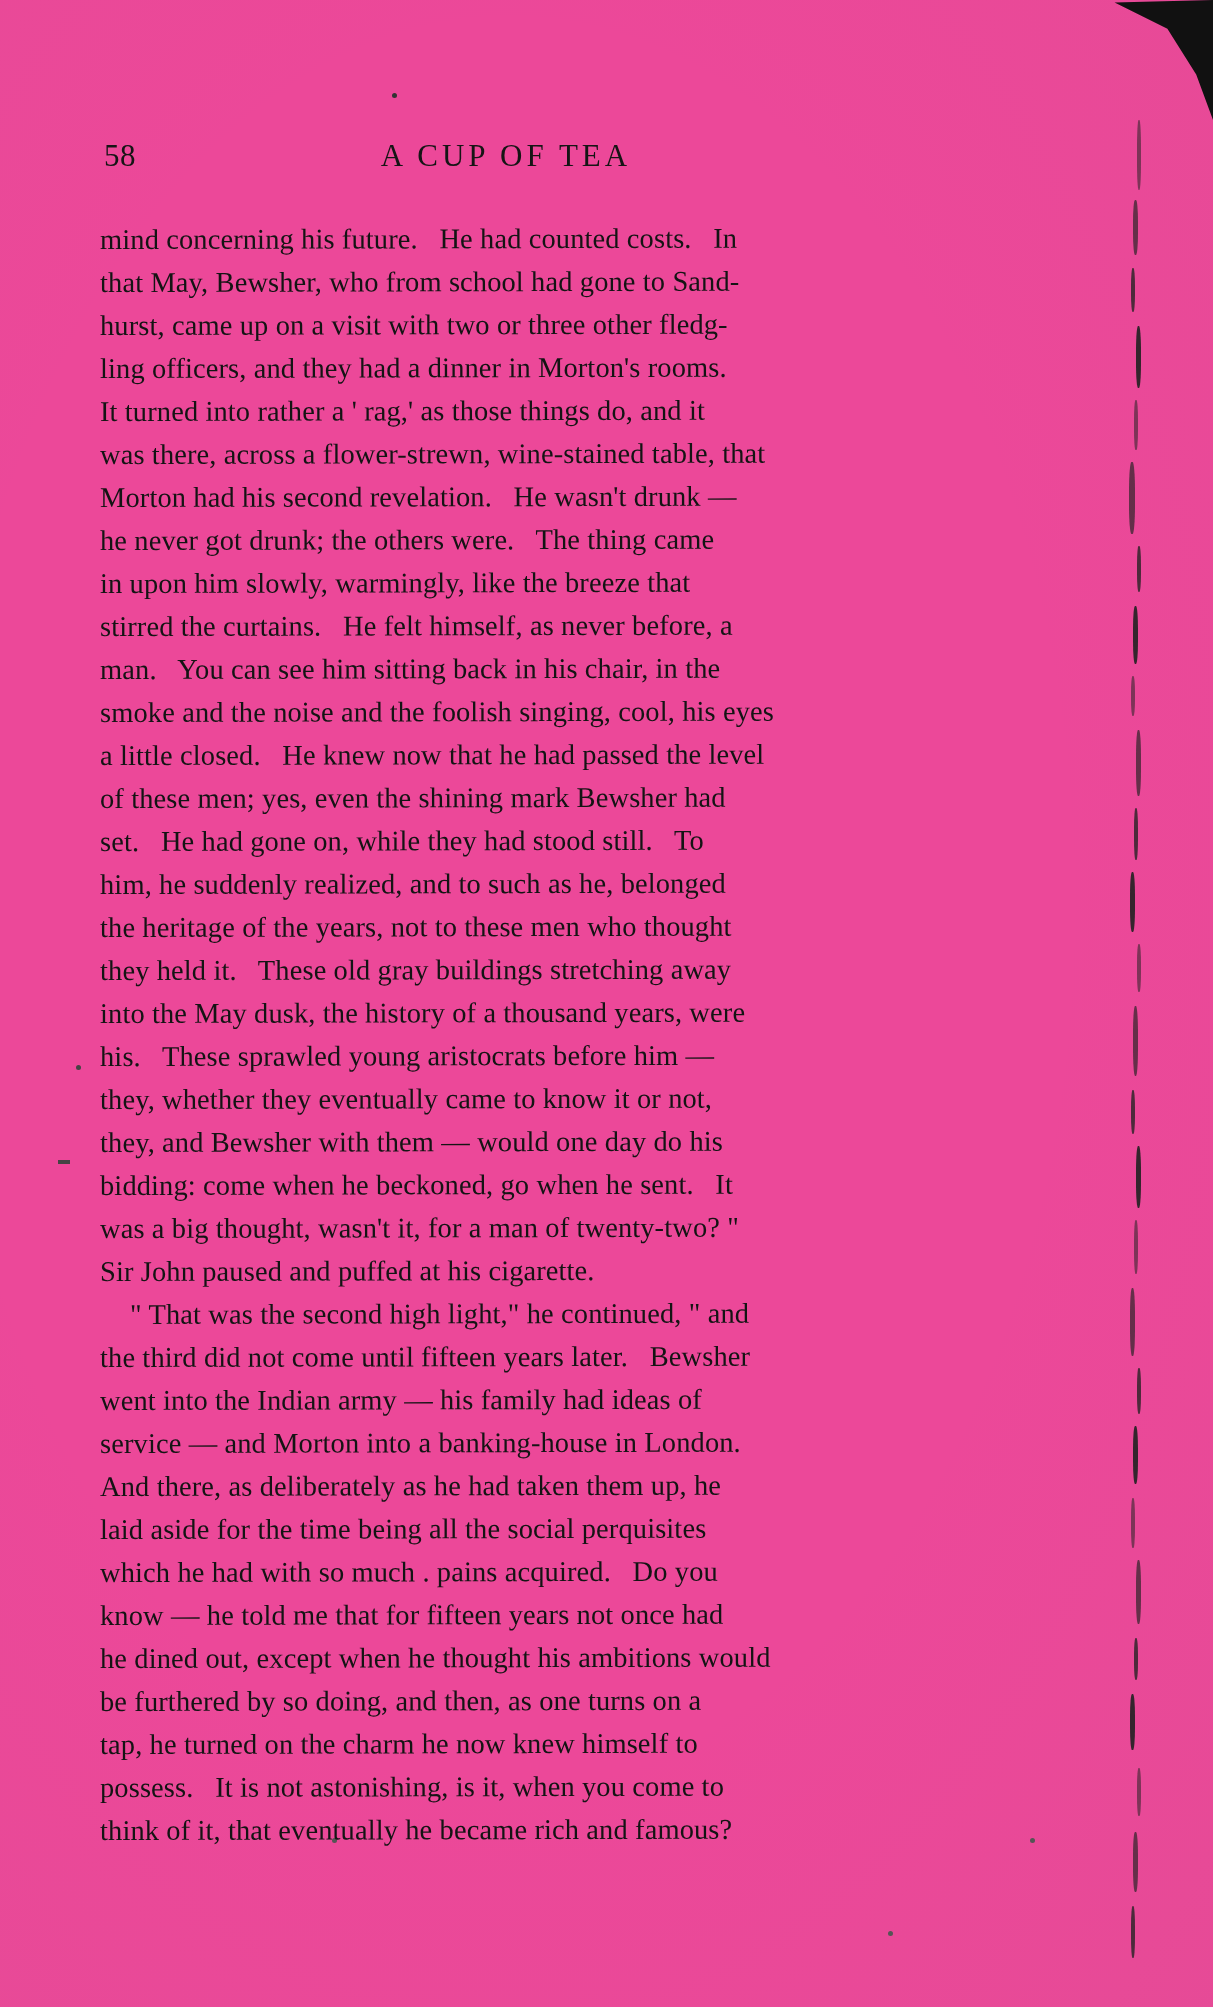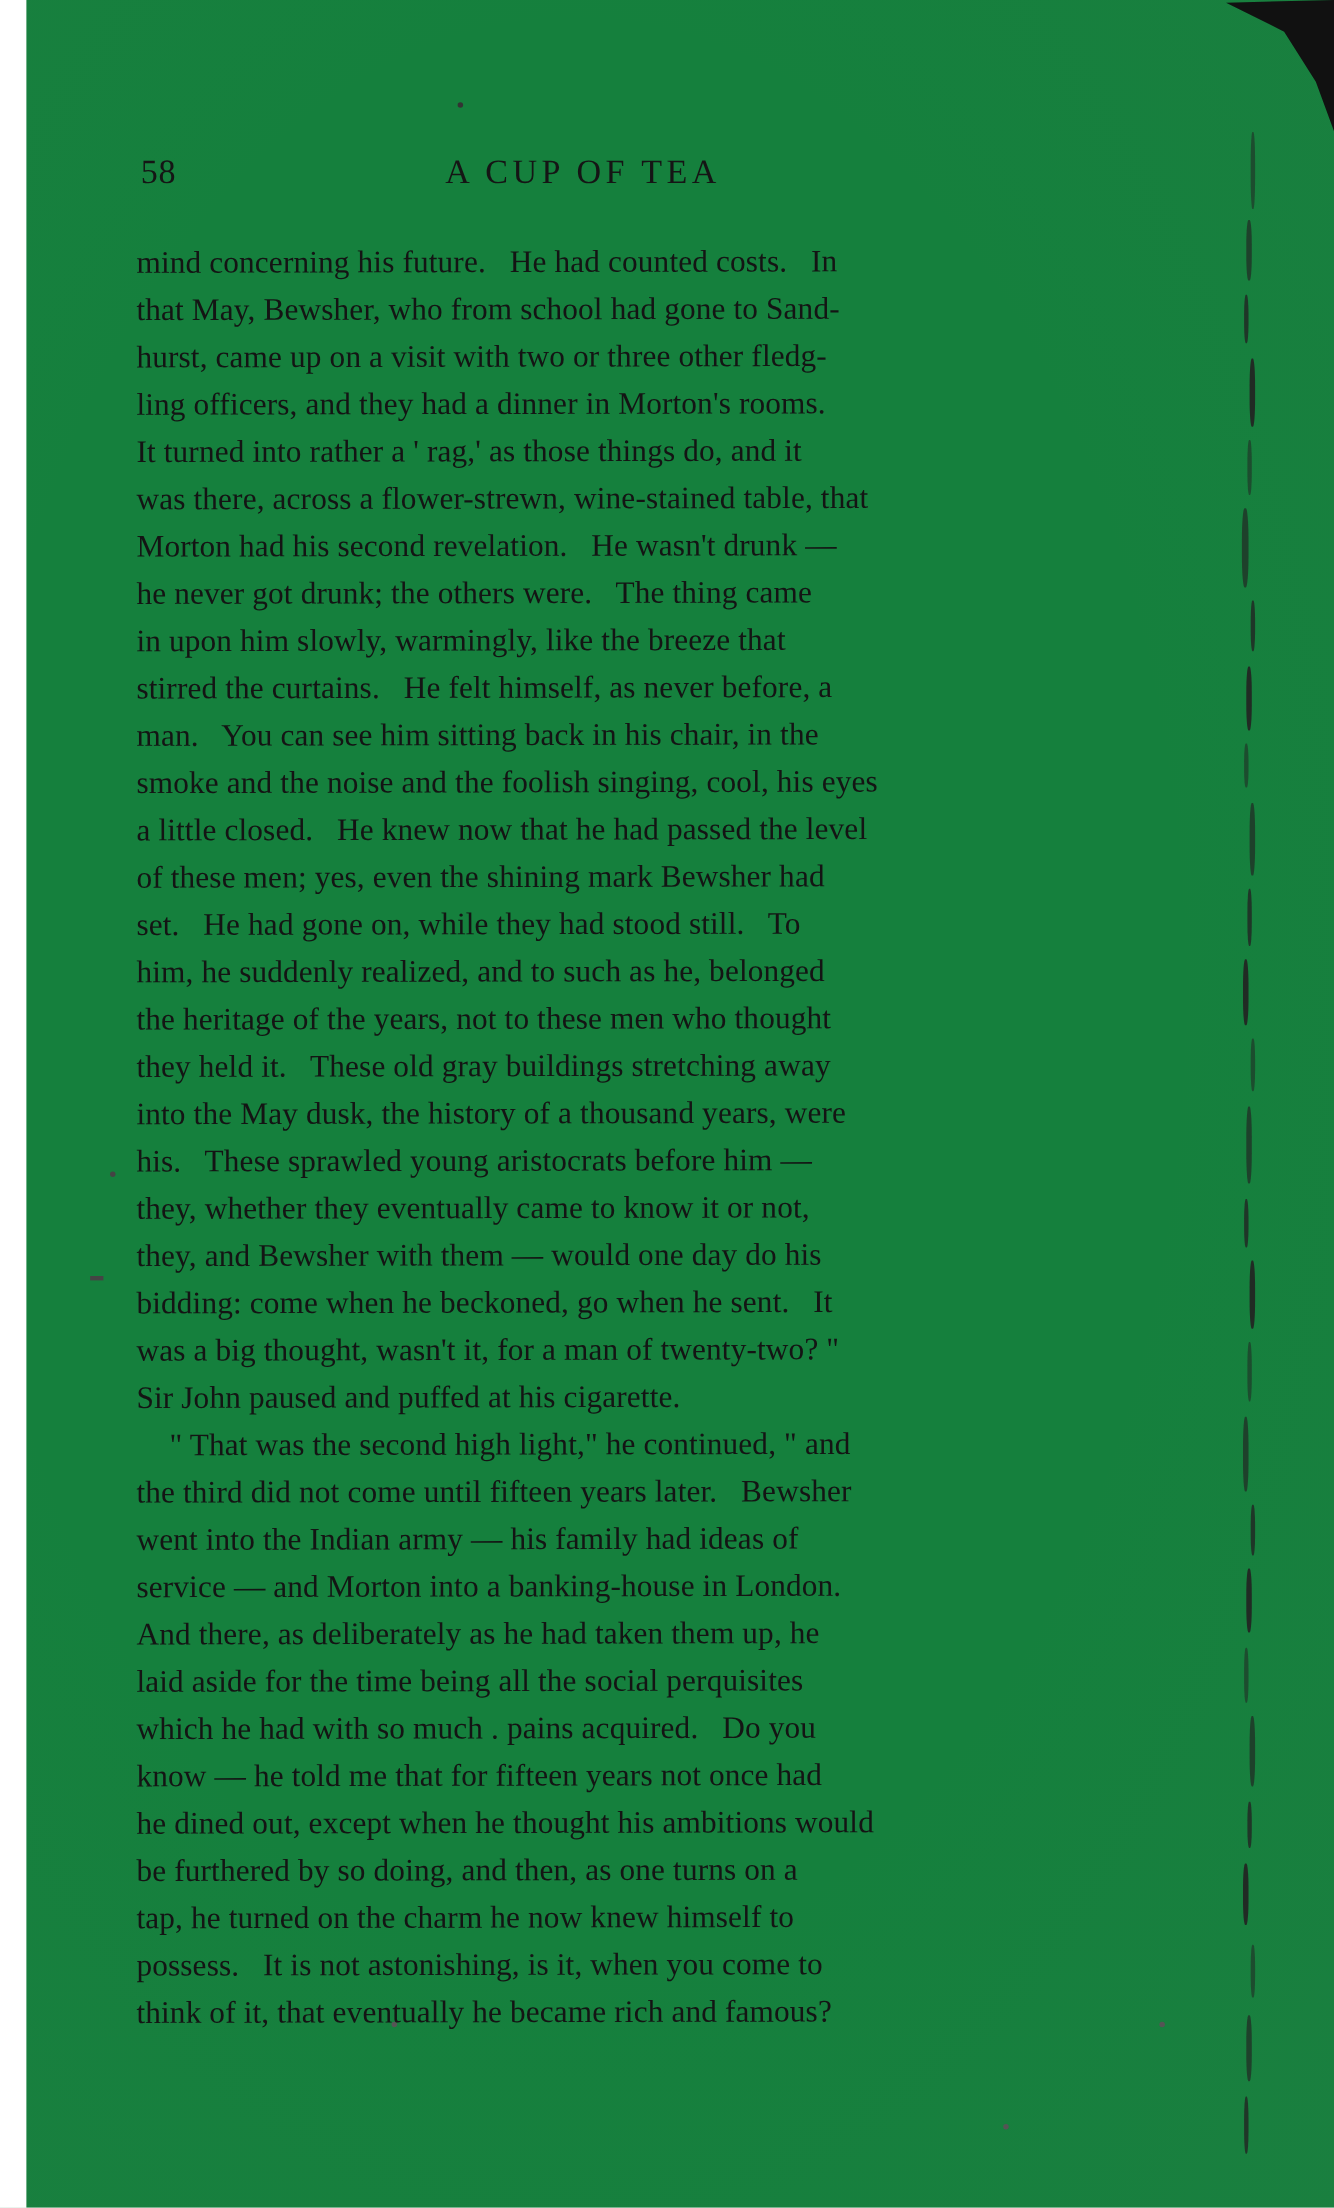--- a/index.html
+++ b/index.html
@@ -11,22 +11,21 @@
     width: 1213px;
     height: 2007px;
     position: relative;
     font-family: "Liberation Serif", serif;
     color: #1a1a1a;
     overflow: hidden;
   }
   .page {
     position: absolute;
     inset: 0;
-    background: #15803d;
-    margin-left: 24px;
+    background: #ec4899;
   }
   
   .scan-tint {
     position: absolute;
     inset: 0;
     background:
       radial-gradient(ellipse at 42% 45%, rgba(255,255,255,0) 55%, rgba(120,115,105,0.05) 100%);
     pointer-events: none;
   }
   

